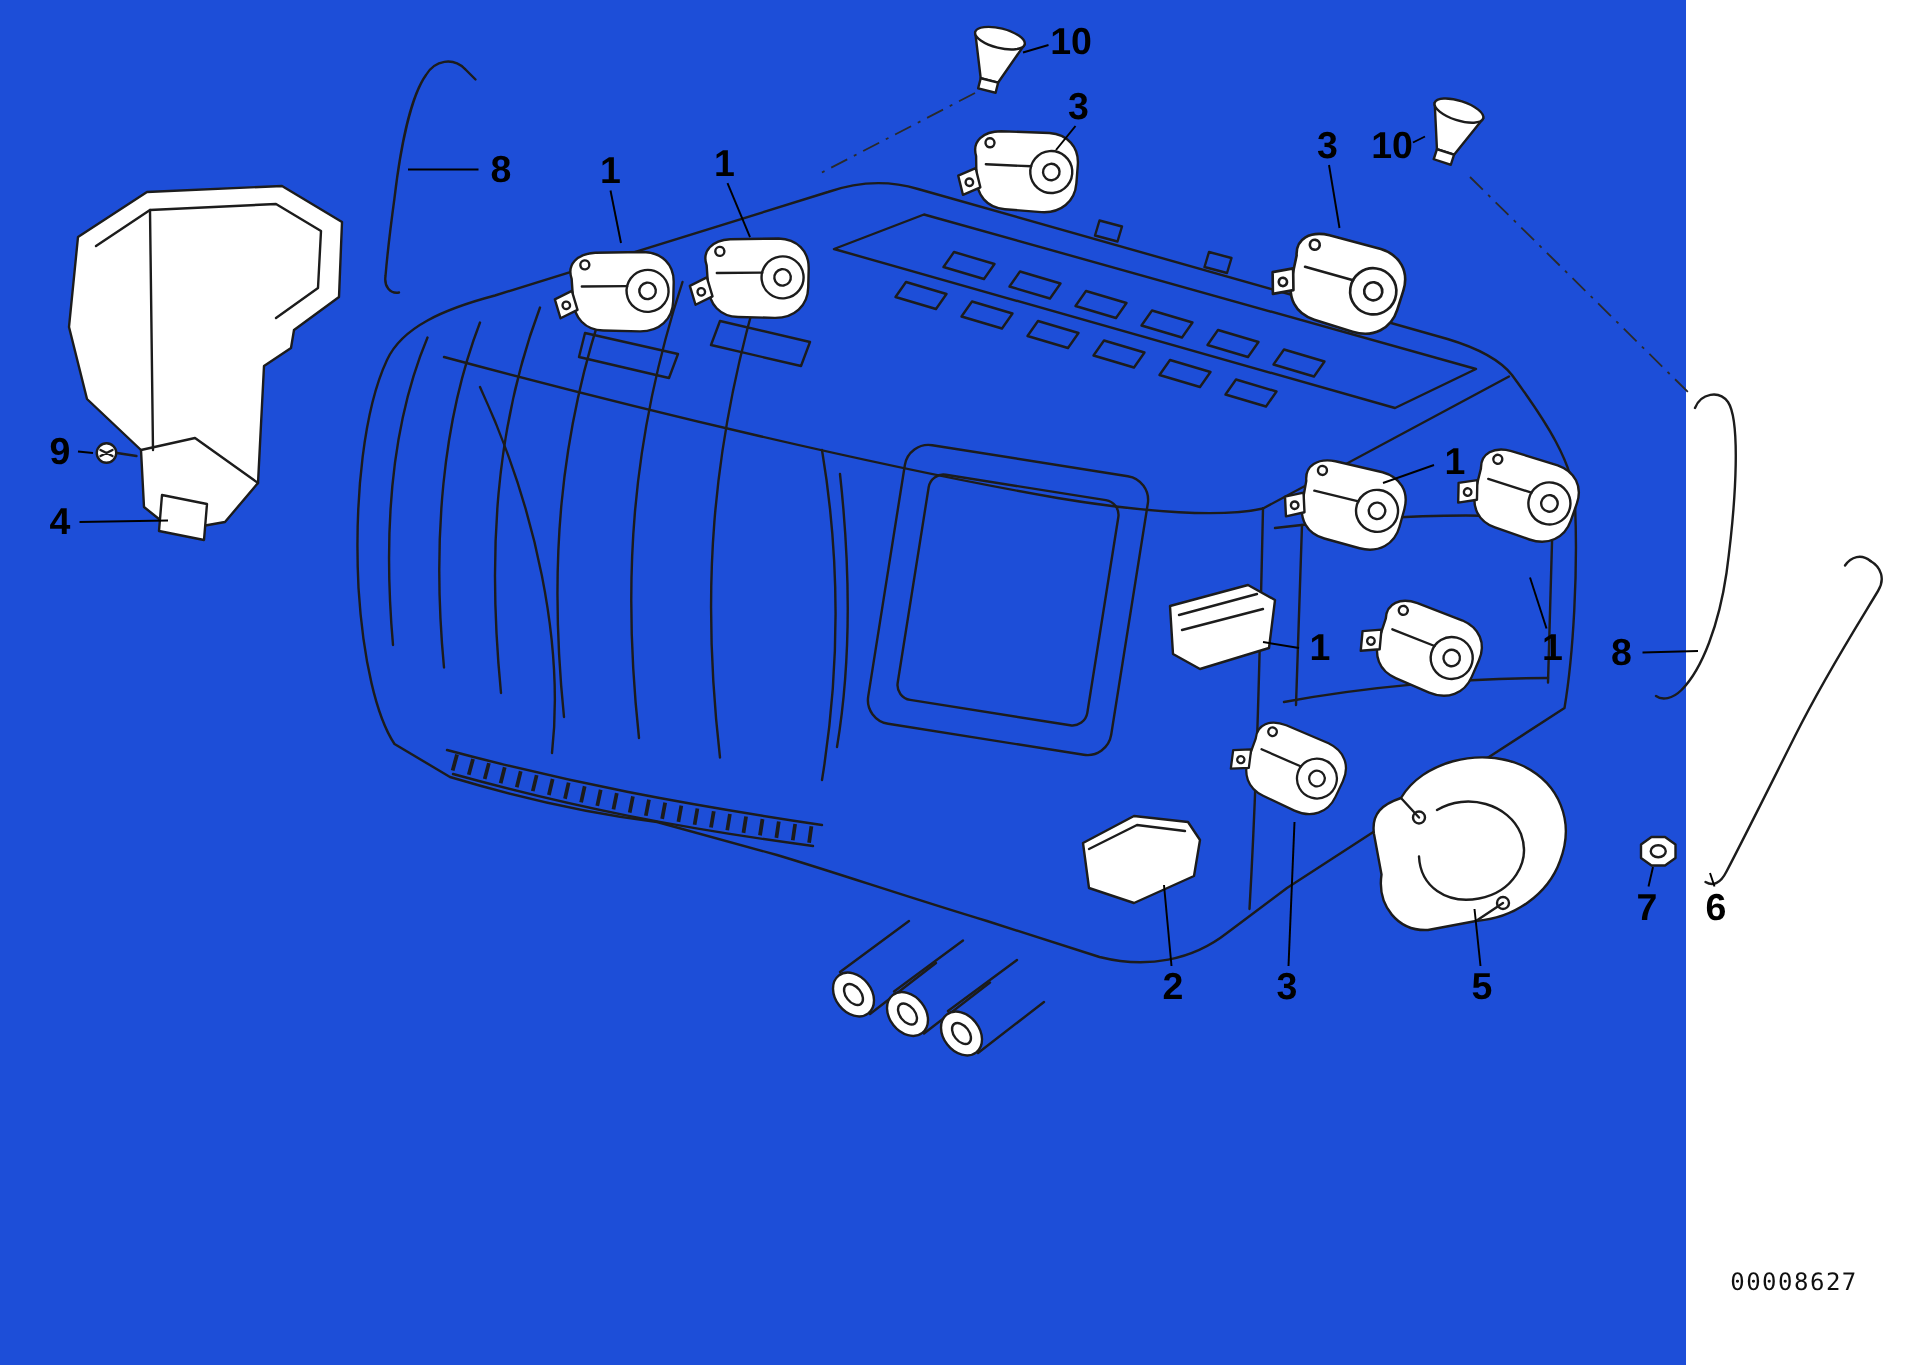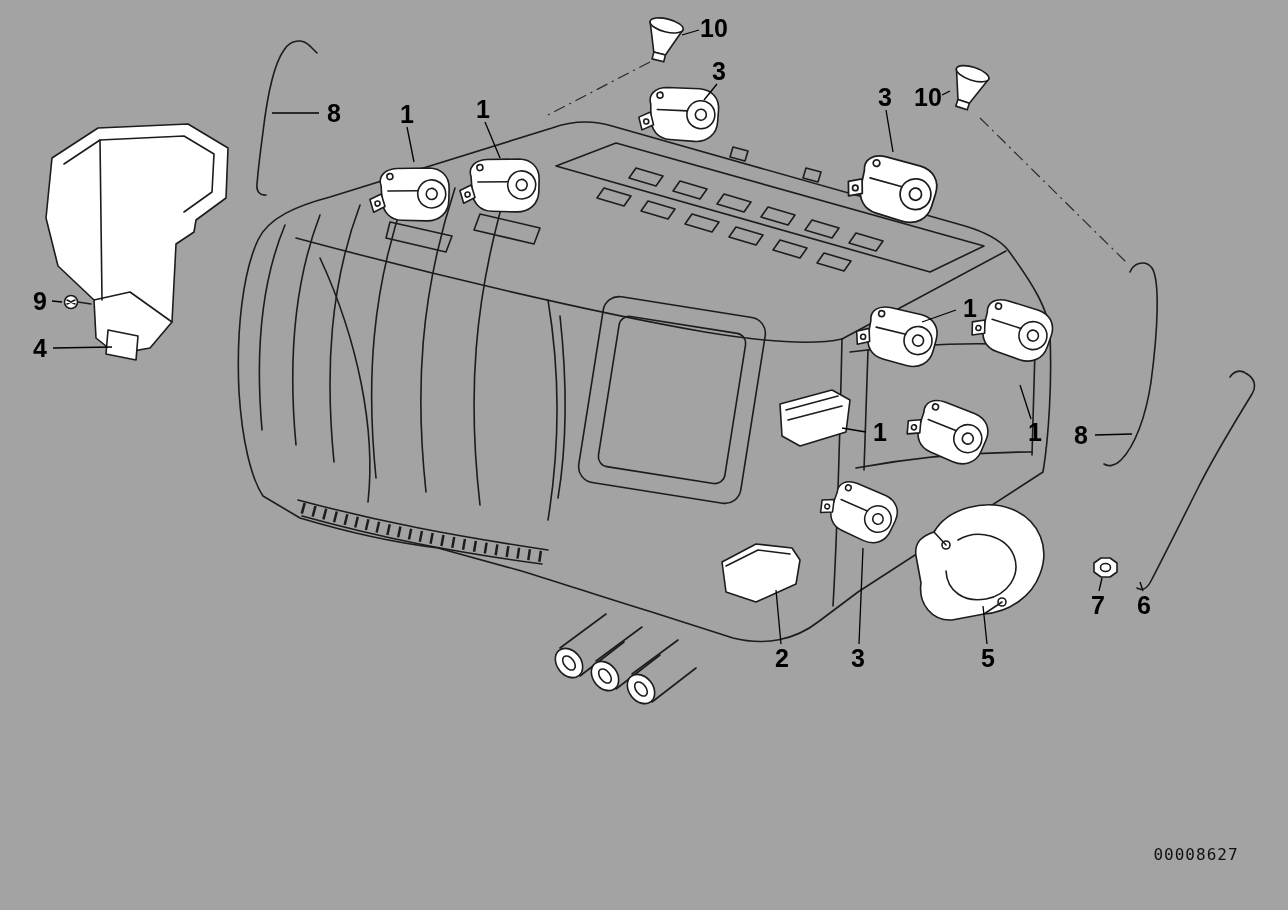--- a/index.html
+++ b/index.html
@@ -1,16 +1,16 @@
 <!DOCTYPE html>
 <html><head>
 <meta charset="utf-8">
 <style>
   html,body{margin:0;padding:0;background:#ffffff;width:1288px;height:910px;overflow:hidden}
-  .canvas{width:1288px;height:910px;background:#a3a3a3}
+  .canvas{width:1124px;height:910px;background:#1d4ed8}
   svg{display:block}
   .line{fill:none;stroke:#1c1c1c;stroke-width:1.6;stroke-linejoin:round;stroke-linecap:round}
   .thin{stroke-width:1.05}
   .thick{stroke-width:2.4}
   .pw{fill:#ffffff;stroke:#1c1c1c;stroke-width:1.6;stroke-linejoin:round}
   .pnf{fill:none;stroke:#1c1c1c;stroke-width:1.6;stroke-linejoin:round;stroke-linecap:round}
   .comb{fill:none;stroke:#1c1c1c;stroke-width:11;stroke-dasharray:2.5 8.5}
   .leader{stroke:#000;stroke-width:1.3}
   .dashline{fill:none;stroke:#2a2a2a;stroke-width:1.2;stroke-dasharray:12 5 2 5}
   .callout-text{font-family:"Liberation Sans",sans-serif;font-weight:bold;font-size:25px;fill:#000;

